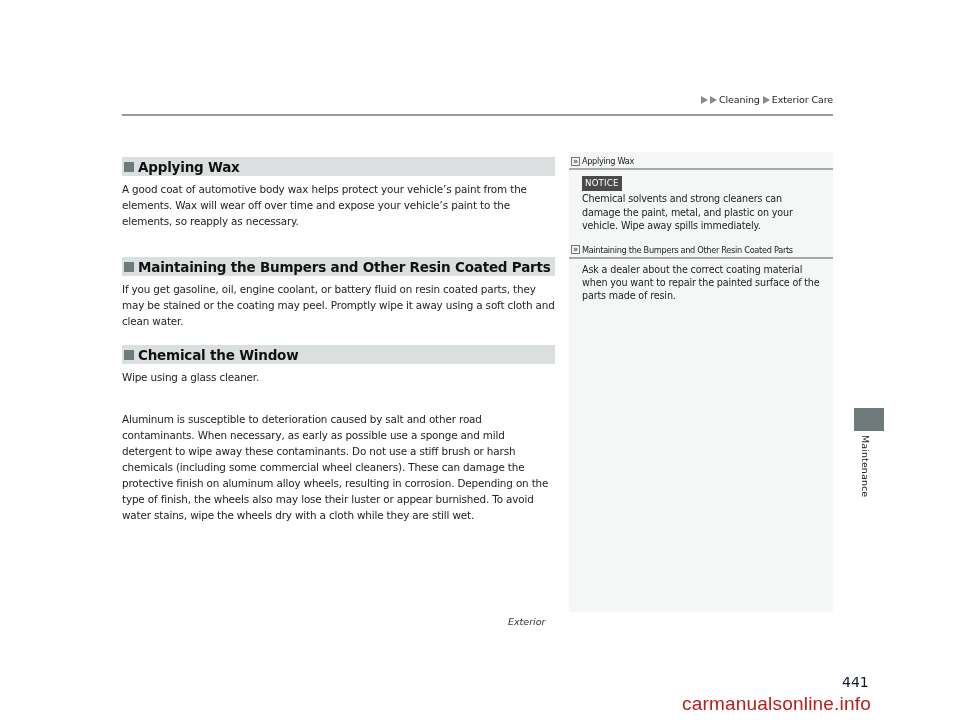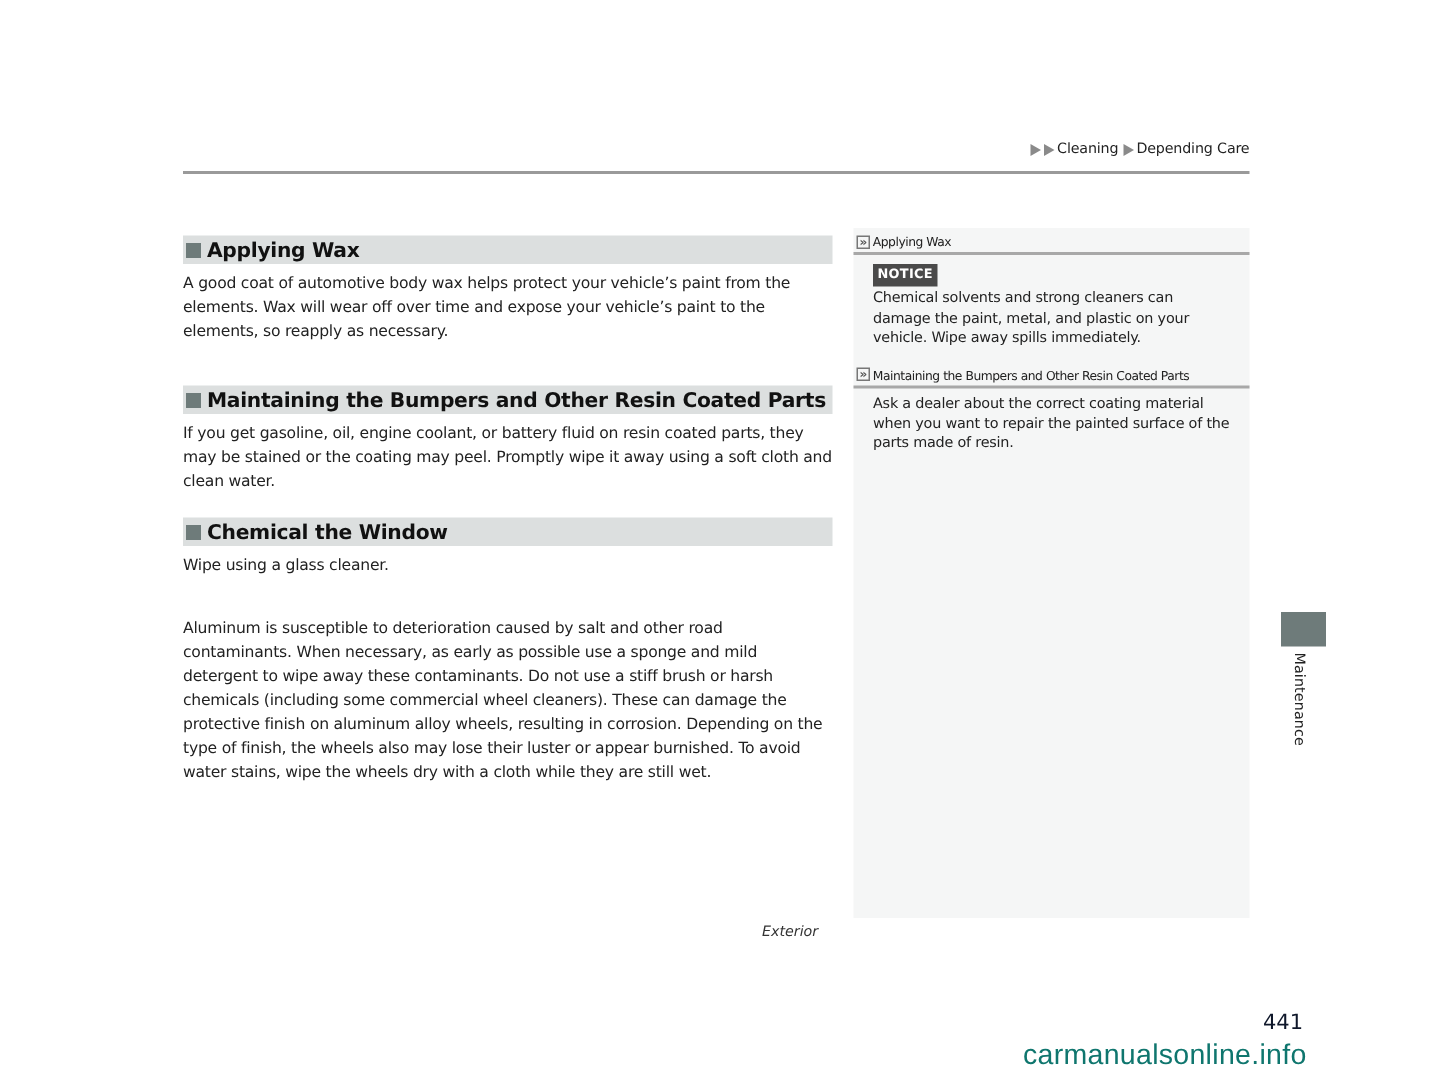--- a/index.html
+++ b/index.html
@@ -42,49 +42,49 @@
       font-size: 8.2px; color: #222; padding: 4px 0 2px 2px; border-bottom: 2px solid #a8a8a8;
       letter-spacing: -0.3px; display: flex; align-items: center; white-space: nowrap;
     }
     .ref-icon {
       display: inline-block; font-size: 8px; color: #555; margin-right: 2px;
       border: 1px solid #777; line-height: 7px; height: 7px; padding: 0 1px; font-weight: bold;
     }
     .note-body { padding: 4px 12px 8px 13px; font-size: 9.6px; line-height: 13.4px; color: #222; letter-spacing: -0.15px; }
     .notice-badge {
       display: inline-block; background: #4a4a4a; color: #fff; font-size: 8.6px;
-      padding: 1px 3px; margin: 2px 0 1px 0; letter-spacing: 0.2px; font-weight: bold;
+      padding: 1px 3px; margin: 2px 0 1px 0; letter-spacing: 0.2px;
     }
     .tab-box {
       position: absolute; left: 854px; top: 408px; width: 30px; height: 23px; background: #6e7b7a;
     }
     .tab-label {
       position: absolute; left: 860px; top: 435px; writing-mode: vertical-rl;
       font-size: 9.5px; color: #222; letter-spacing: 0.1px;
     }
     .continued {
       position: absolute; left: 508px; top: 616px; font-size: 9.5px; font-style: italic; color: #333;
     }
     .page-num {
       position: absolute; left: 842px; top: 646px; font-size: 14px; color: #0f172a; margin-top: 28px;
     }
     .watermark {
-      position: absolute; left: 682px; top: 693px; font-size: 19px; color: #0f766e;
+      position: absolute; left: 682px; top: 693px; font-size: 19px; color: #b91c1c;
       font-family: "Liberation Sans", sans-serif; letter-spacing: 0.2px;
     }
   </style>
 </head>
 <body>
 
 <div class="breadcrumb">
   <span class="bc-arrow"></span>
   <span class="bc-arrow"></span>
   <span>Cleaning</span>
   <span class="bc-arrow" style="margin-left:2px"></span>
-  <span>Depending Care</span>
+  <span>Exterior Care</span>
 </div>
 <div class="header-rule"></div>
 
 <div class="main">
   <div class="sec-bar">
     <span class="sec-square"></span>
     <span class="sec-title">Applying Wax</span>
   </div>
   <p class="para" style="margin-bottom:28px">A good coat of automotive body wax helps protect your vehicle’s paint from the elements. Wax will wear off over time and expose your vehicle’s paint to the elements, so reapply as necessary.</p>
 

